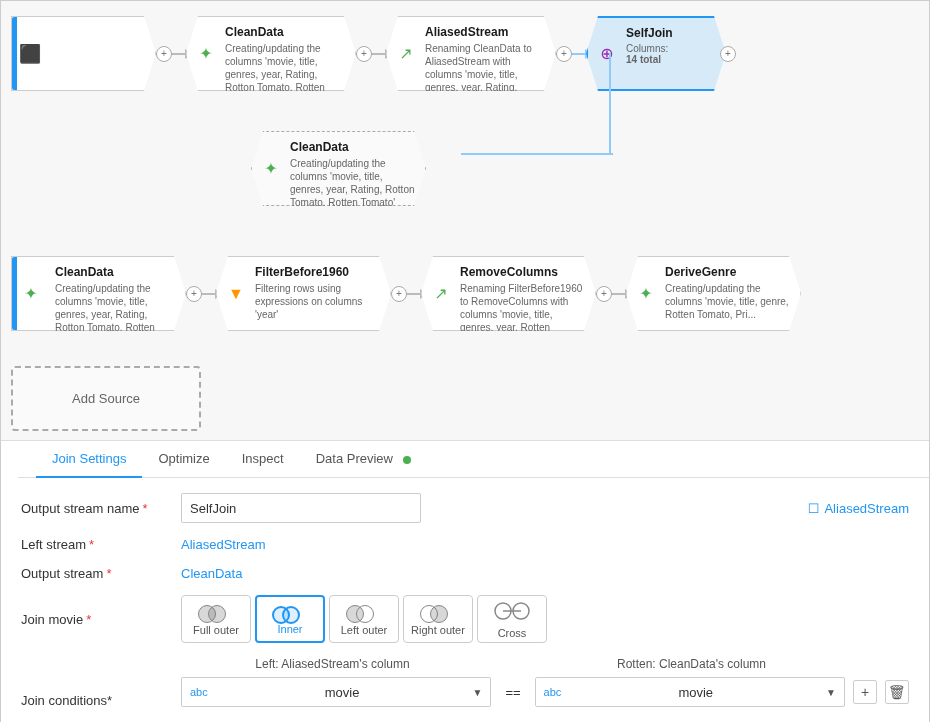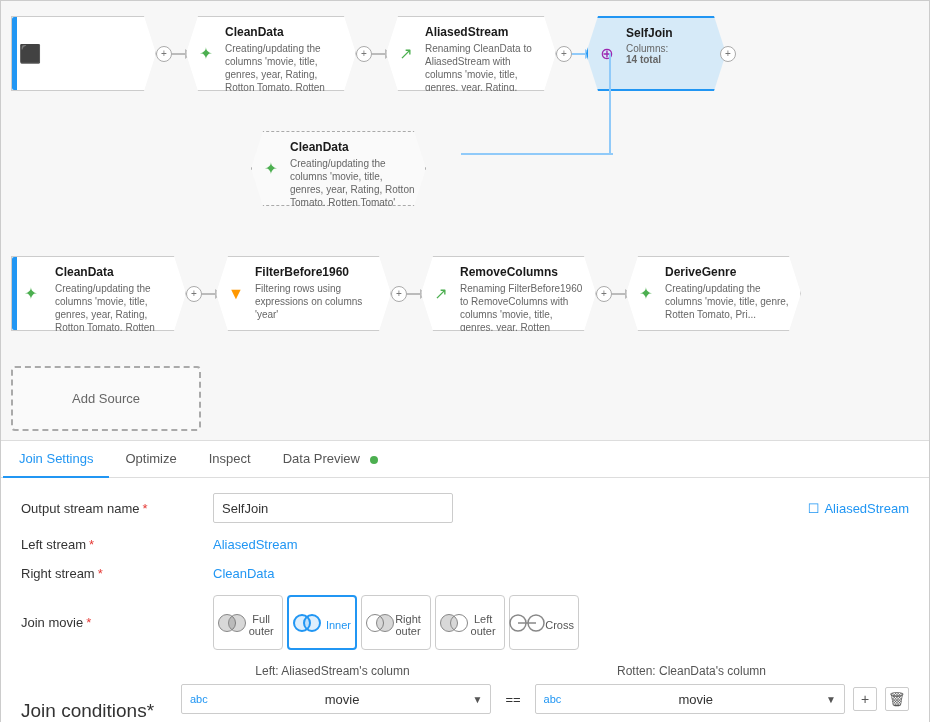--- a/index.html
+++ b/index.html
@@ -23,53 +23,53 @@
     .row2 { position: absolute; top: 130px; left: 250px; }
     
     .row3 { position: absolute; top: 255px; left: 10px; display: flex; align-items: center; }
     
     
     .add-source-box { position: absolute; top: 365px; left: 10px; width: 190px; height: 65px; border: 2px dashed #aaa; border-radius: 4px; display: flex; align-items: center; justify-content: center; color: #666; font-size: 13px; cursor: pointer; background: #fafafa; }
     
     
     .bottom-panel { flex: 1; display: flex; flex-direction: column; background: #fff; }
     
-    .tabs { display: flex; border-bottom: 1px solid #ddd; background: #fff; padding: 0 2px; }
+    .tabs { display: flex; border-bottom: 1px solid #ddd; background: #fff; padding: 0 18px; margin-left: 17px; }
     .tab { padding: 10px 16px; cursor: pointer; font-size: 13px; color: #555; border-bottom: 2px solid transparent; margin-bottom: -1px; }
     .tab.active { color: #2196F3; border-bottom: 2px solid #2196F3; font-weight: 500; }
     .tab-dot { width: 8px; height: 8px; background: #4CAF50; border-radius: 50%; display: inline-block; margin-left: 6px; vertical-align: middle; }
     
     .panel-content { padding: 15px 20px; flex: 1; overflow-y: auto; }
     
-    .form-row { display: flex; align-items: center; margin-bottom: 14px; gap: 32px; }
+    .form-row { display: flex; align-items: center; margin-bottom: 14px; }
     .form-label { width: 160px; font-size: 13px; color: #333; flex-shrink: 0; }
     .form-label .required { color: #e53935; margin-left: 3px; }
     .form-value { flex: 1; }
     
     .text-input { width: 240px; height: 30px; border: 1px solid #ccc; border-radius: 2px; padding: 4px 8px; font-size: 13px; color: #333; }
     
     .link-text { color: #2196F3; cursor: pointer; font-size: 13px; text-decoration: none; }
     
     
     .join-type-group { display: flex; gap: 4px; }
-    .join-btn { width: 70px; height: 55px; border: 1px solid #ccc; border-radius: 4px; background: #fff; cursor: pointer; display: flex; flex-direction: row; align-items: center; justify-content: flex-end; padding: 6px 4px; }
+    .join-btn { width: 70px; height: 48px; border: 1px solid #ccc; border-radius: 4px; background: #fff; cursor: pointer; display: flex; flex-direction: column; align-items: center; justify-content: center; padding: 6px 4px; }
     .join-btn.active { border: 2px solid #2196F3; background: #fff; }
     .join-btn-label { font-size: 11px; color: #555; margin-top: 4px; text-align: center; }
     .join-btn.active .join-btn-label { color: #2196F3; }
     
     
     .venn { position: relative; width: 36px; height: 24px; }
     .venn-circle { position: absolute; width: 18px; height: 18px; border-radius: 50%; border: 1.5px solid #888; top: 3px; }
     .venn-left { left: 0; }
     .venn-right { left: 10px; }
     .venn-filled { background: rgba(100,100,100,0.25); }
     
     
     .join-conditions-row { display: flex; align-items: flex-start; margin-bottom: 8px; }
-    .join-conditions-label { width: 160px; font-size: 19px; color: #333; flex-shrink: 0; padding-top: 36px; }
+    .join-conditions-label { width: 160px; font-size: 13px; color: #333; flex-shrink: 0; padding-top: 36px; }
     .join-conditions-content { flex: 1; text-align: center; }
     .join-columns-header { display: flex; gap: 10px; margin-bottom: 6px; }
     .join-col-header { font-size: 12px; color: #555; font-weight: 500; }
     .join-col-left { flex: 1; }
     
     .join-row { display: flex; align-items: center; gap: 8px; }
     .join-dropdown { flex: 1; height: 30px; border: 1px solid #ccc; border-radius: 2px; padding: 4px 8px; font-size: 13px; color: #333; background: #fff; display: flex; align-items: center; justify-content: space-between; cursor: pointer; }
     .add-row-btn { width: 24px; height: 24px; border: 1px solid #ccc; border-radius: 2px; background: #fff; cursor: pointer; display: flex; align-items: center; justify-content: center; font-size: 14px; color: #555; }
     .del-row-btn { width: 24px; height: 24px; border: 1px solid #ccc; border-radius: 2px; background: #fff; cursor: pointer; display: flex; align-items: center; justify-content: center; font-size: 14px; color: #555; }
 
@@ -269,21 +269,21 @@
         <div class="form-label">
           <span>Left stream</span><span class="required">*</span>
         </div>
         <div class="form-value">
           <span class="link-text">AliasedStream</span>
         </div>
       </div>
 
       <div class="form-row">
         <div class="form-label">
-          <span>Right stream</span><span class="required">*</span>
+          <span>Output stream</span><span class="required">*</span>
         </div>
         <div class="form-value">
           <span class="link-text">CleanData</span>
         </div>
       </div>
 
       <div class="form-row">
         <div class="form-label">
           <span>Join movie</span><span class="required">*</span>
         </div>
@@ -300,32 +300,32 @@
           <div class="join-btn active">
             <div class="venn" style="position:relative; width:36px; height:24px;">
               <div style="position:absolute; width:18px; height:18px; border-radius:50%; border:2px solid #2196F3; top:3px; left:0; background:rgba(33,150,243,0.15);"></div>
               <div style="position:absolute; width:18px; height:18px; border-radius:50%; border:2px solid #2196F3; top:3px; left:10px; background:rgba(33,150,243,0.15);"></div>
             </div>
             <div class="join-btn-label">Inner</div>
           </div>
 
           <div class="join-btn">
             <div class="venn">
+              <div class="venn-circle venn-left venn-filled"></div>
+              <div class="venn-circle venn-right"></div>
+            </div>
+            <div class="join-btn-label">Left outer</div>
+          </div>
+
+          <div class="join-btn">
+            <div class="venn">
               <div class="venn-circle venn-left"></div>
               <div class="venn-circle venn-right venn-filled"></div>
             </div>
             <div class="join-btn-label">Right outer</div>
-          </div>
-
-          <div class="join-btn">
-            <div class="venn">
-              <div class="venn-circle venn-left venn-filled"></div>
-              <div class="venn-circle venn-right"></div>
-            </div>
-            <div class="join-btn-label">Left outer</div>
           </div>
 
           <div class="join-btn">
             <div style="width:36px; height:24px; display:flex; align-items:center; justify-content:center;">
               <svg width="36" height="24">
                 <circle cx="9" cy="12" r="8" fill="none" stroke="#888" stroke-width="1.5"></circle>
                 <circle cx="27" cy="12" r="8" fill="none" stroke="#888" stroke-width="1.5"></circle>
                 <line x1="9" y1="12" x2="27" y2="12" stroke="#888" stroke-width="1.5"></line>
               </svg>
             </div>

